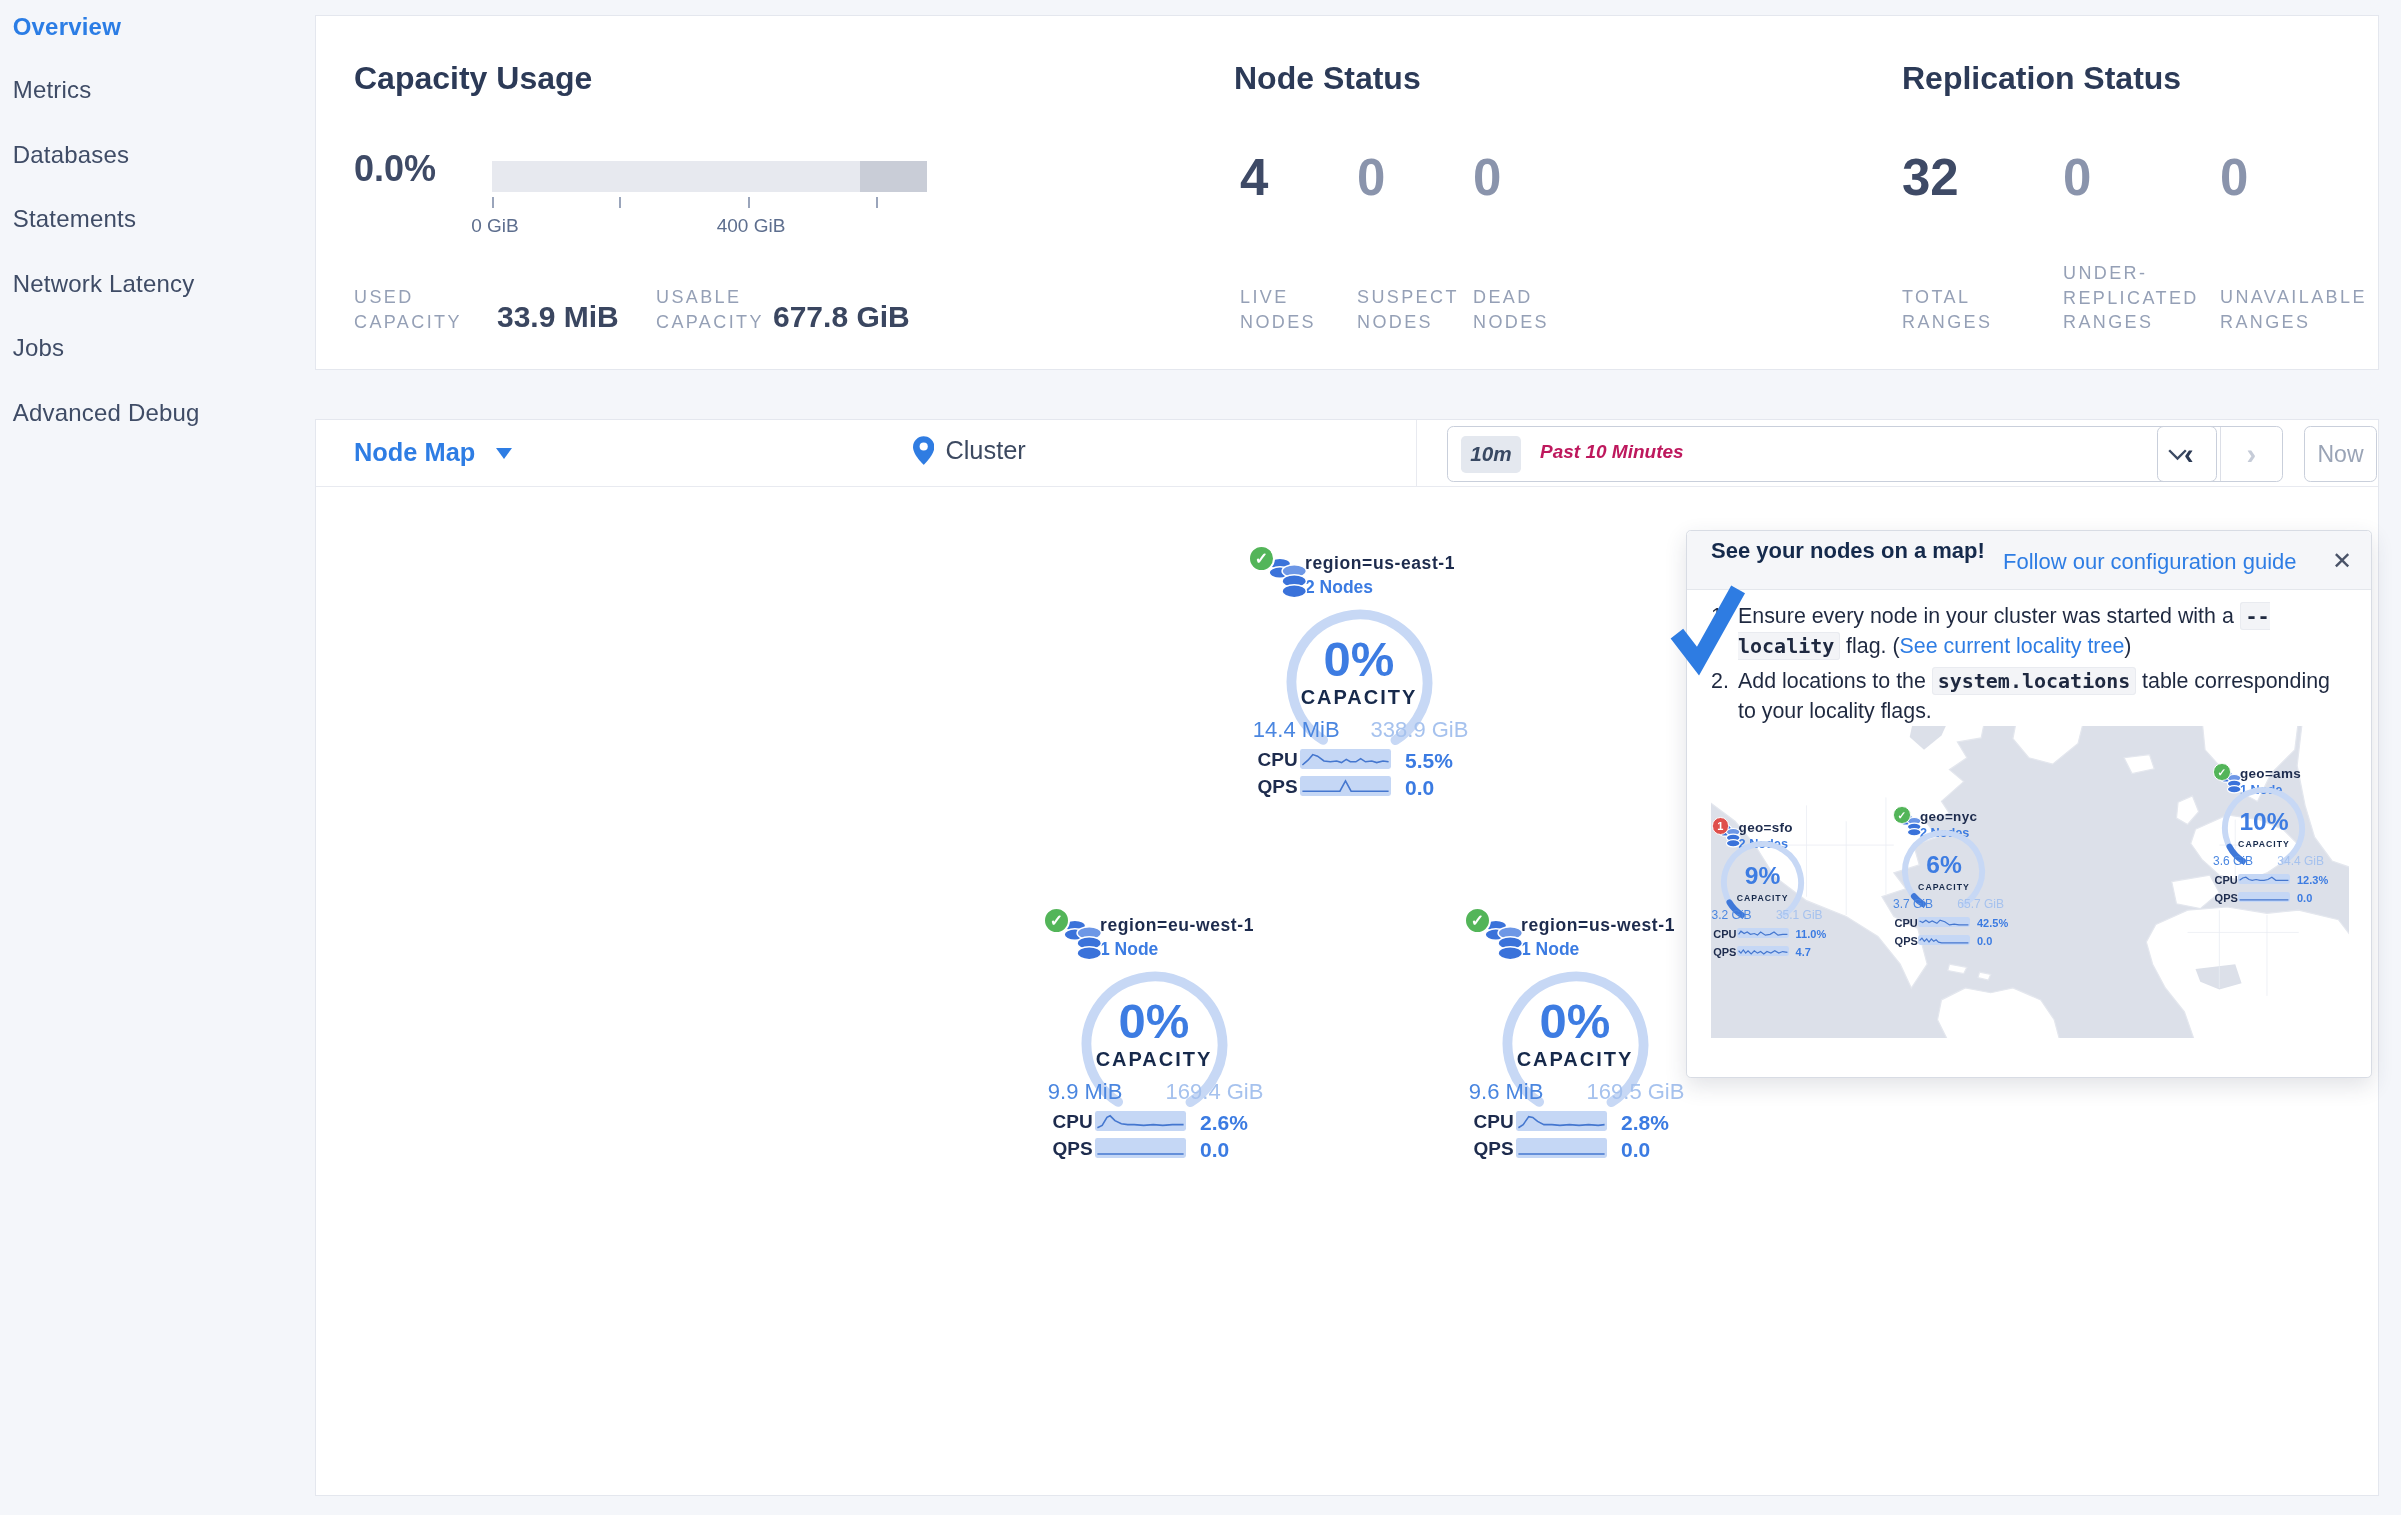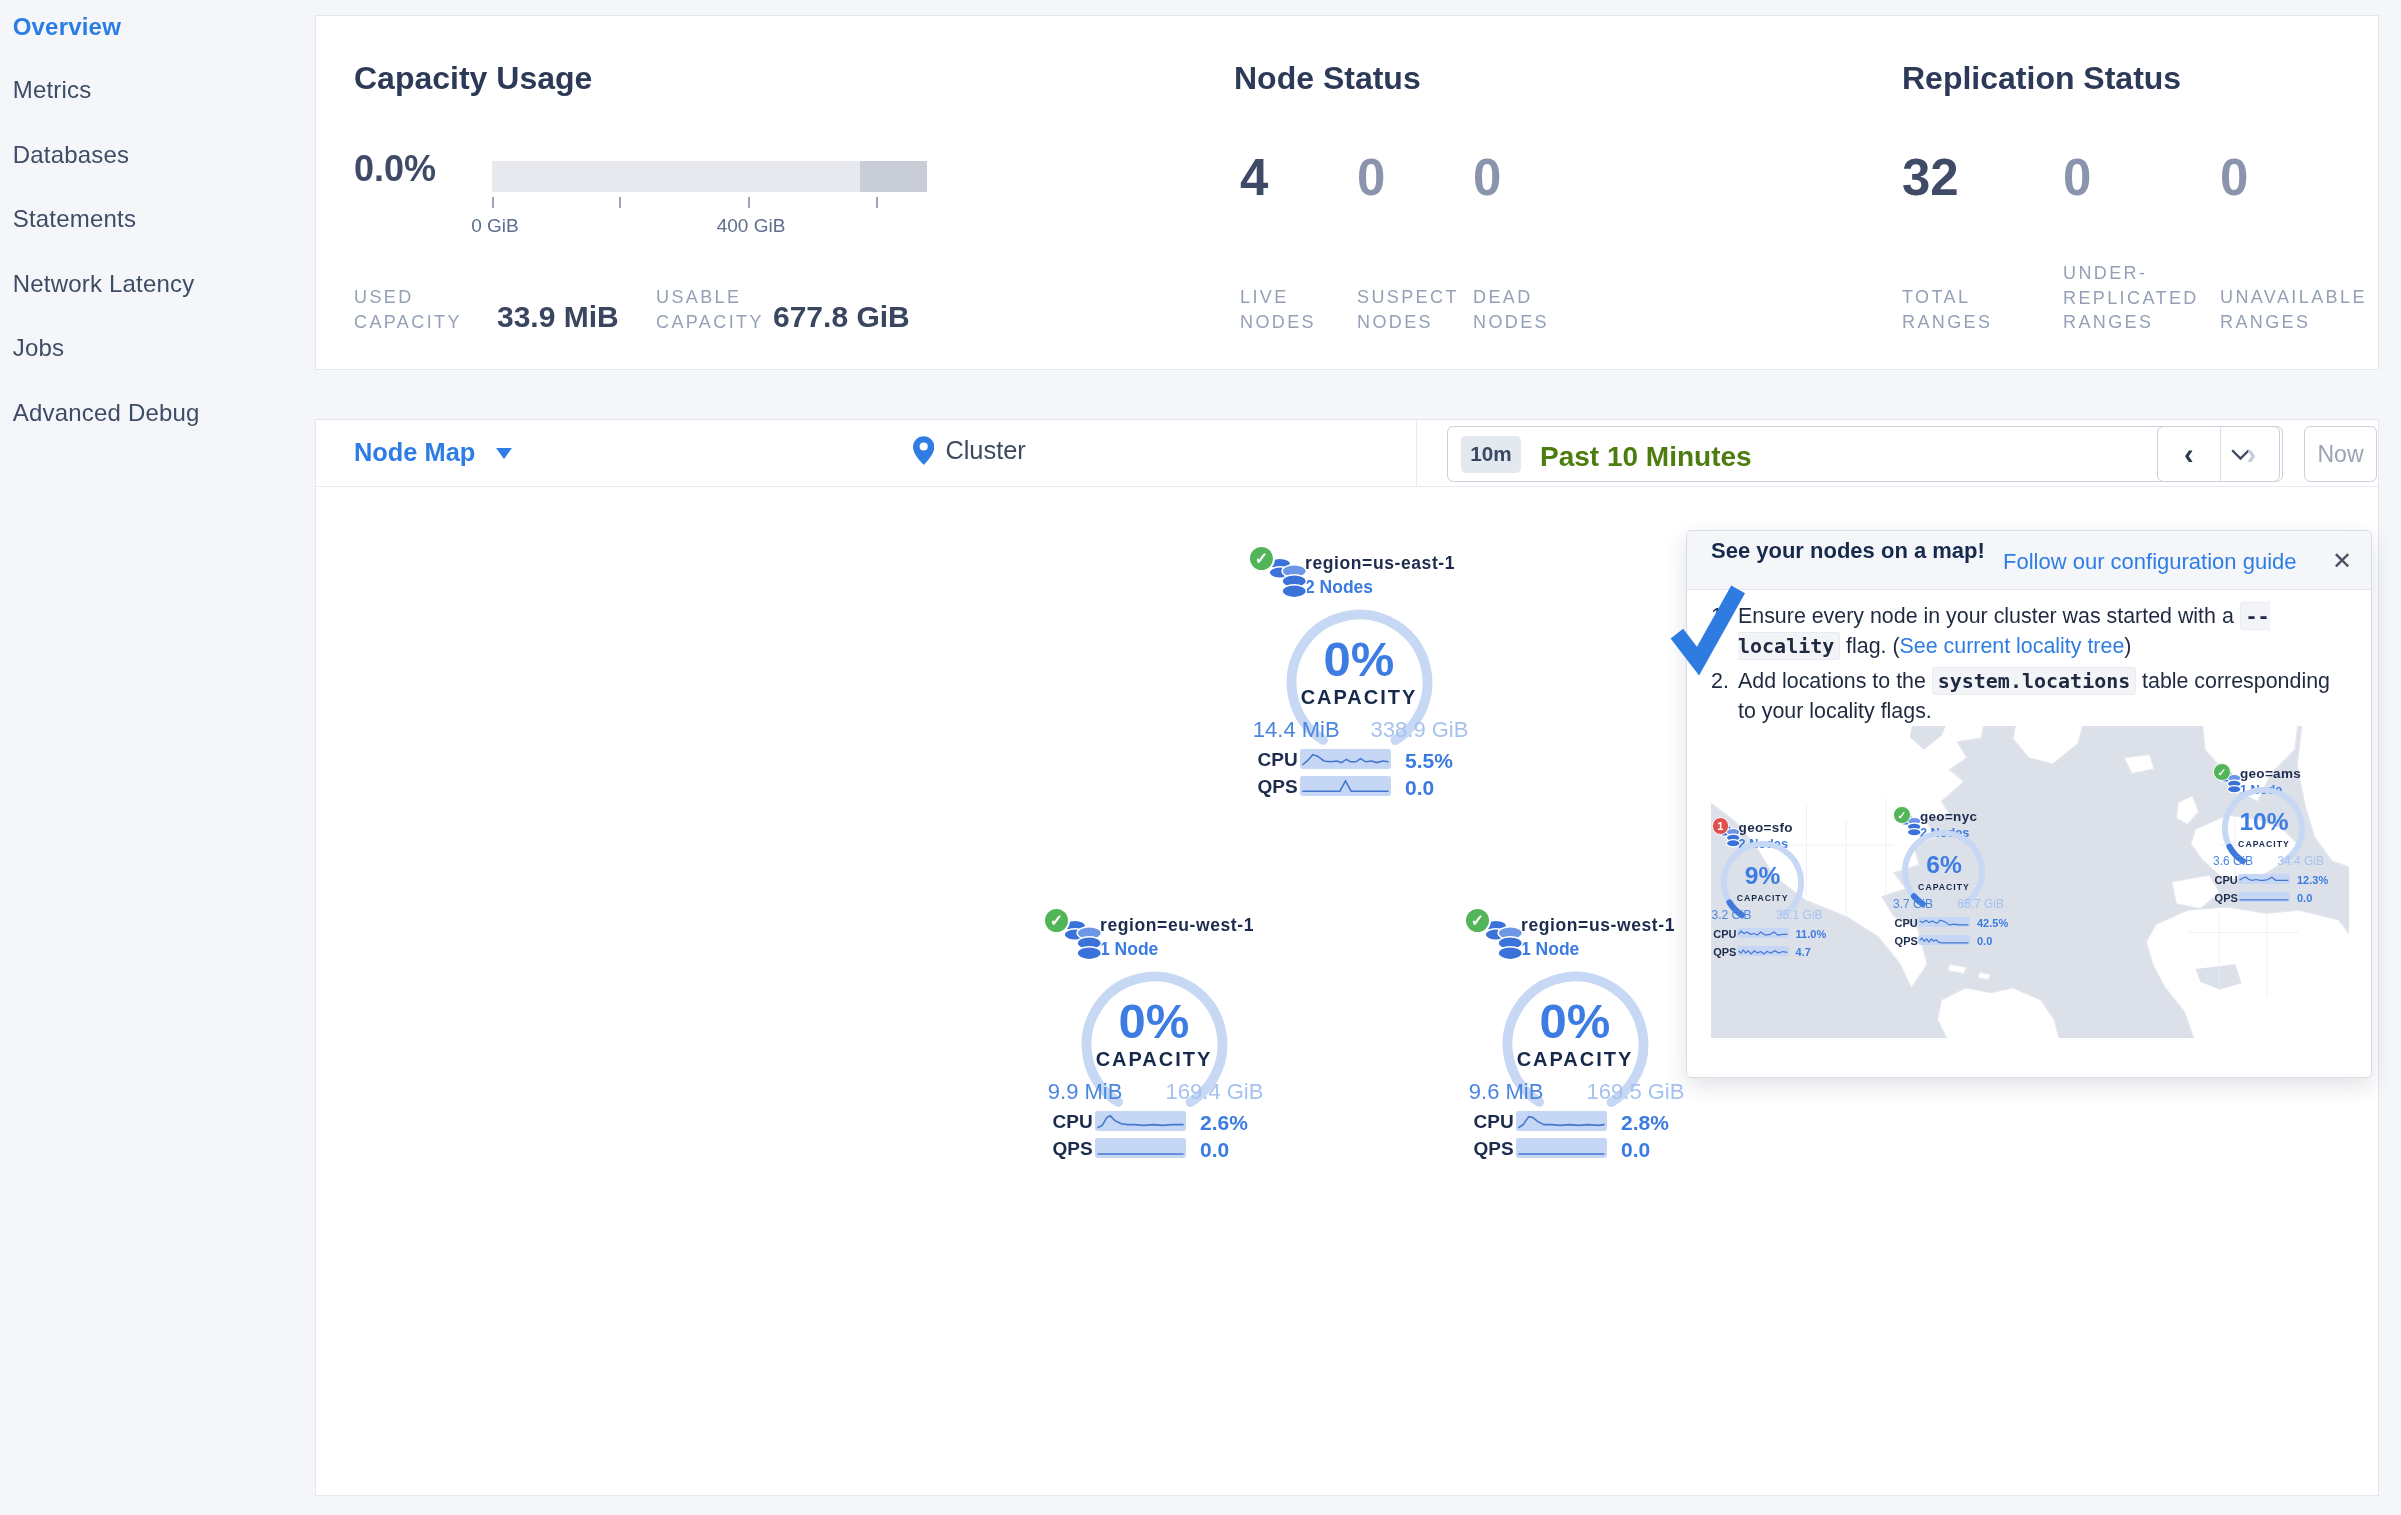--- a/index.html
+++ b/index.html
@@ -29,23 +29,23 @@
   .tick { position:absolute; top:181px; width:1.6px; height:11px; background:#9aa5bb; }
   .ticklabel { position:absolute; top:199px; font-size:19px; color:#5d6e8e; transform:translateX(-50%); }
   
   .toolbar { position:absolute; left:0; top:0; width:100%; height:67px; border-bottom:0.8px solid #e8eaf0; }
   .nodemap-dd { position:absolute; left:38px; top:18px; font-size:25.4px; font-weight:bold; color:#2e7de4; cursor:pointer; }
   .tri-down { display:inline-block; width:0; height:0; margin-left:20.7px; margin-bottom:2.4px;
     border-left:8.7px solid transparent; border-right:8.7px solid transparent; border-top:11px solid #2e7de4; }
   .crumb { position:absolute; left:597px; top:16px; display:flex; align-items:center; }
   .crumb-label { font-size:25.4px; color:#3c4960; margin-left:11px; }
   .tb-divider { position:absolute; left:1100px; top:0; width:0.8px; height:67px; background:#e8eaf0; }
-  .timepicker { position:absolute; left:1131px; top:6.4px; width:833px; height:56px; border:0.8px solid #c9cfdb; border-radius:6.4px; background:#fff; cursor:pointer; }
+  .timepicker { position:absolute; left:1131px; top:6.4px; width:770px; height:56px; border:0.8px solid #c9cfdb; border-radius:6.4px; background:#fff; cursor:pointer;font-style:italic; }
   .time-badge { position:absolute; left:12.7px; top:8.7px; padding:6.4px 9.5px; background:#e4e8ef; border-radius:4.8px; font-size:20.7px; font-weight:bold; color:#394963; }
-  .time-label { position:absolute; left:92px; top:13.5px; font-size:28px; font-weight:bold; color:#4d7c0f; }
+  .time-label { position:absolute; left:92px; top:13.5px; font-size:19px; font-weight:bold; color:#be185d; }
   .time-chev { position:absolute; right:29px; top:22px; }
   .arrowgroup { position:absolute; left:1841px; top:6.4px; width:126px; height:56px; border:0.8px solid #c9cfdb; border-radius:6.4px; display:flex; }
   .arrowgroup .cell { flex:1; display:flex; align-items:center; justify-content:center; font-size:29px; font-weight:bold; }
   .arrowgroup .cell.prev { color:#2c3a55; border-right:0.8px solid #dcdfe7; cursor:pointer; }
   .arrowgroup .cell.next { color:#c6ccd8; }
   .now-btn { position:absolute; left:1988px; top:6.4px; width:73px; height:56px; border:0.8px solid #c9cfdb; border-radius:6.4px;
     font-size:23px; color:#9aa4b6; display:flex; align-items:center; justify-content:center; background:#fff; }
   
   .ngroup { position:absolute; width:222px; height:262px; }
   .nbadge { position:absolute; width:27px; height:27px; border-radius:50%; border:2.4px solid #fff;

